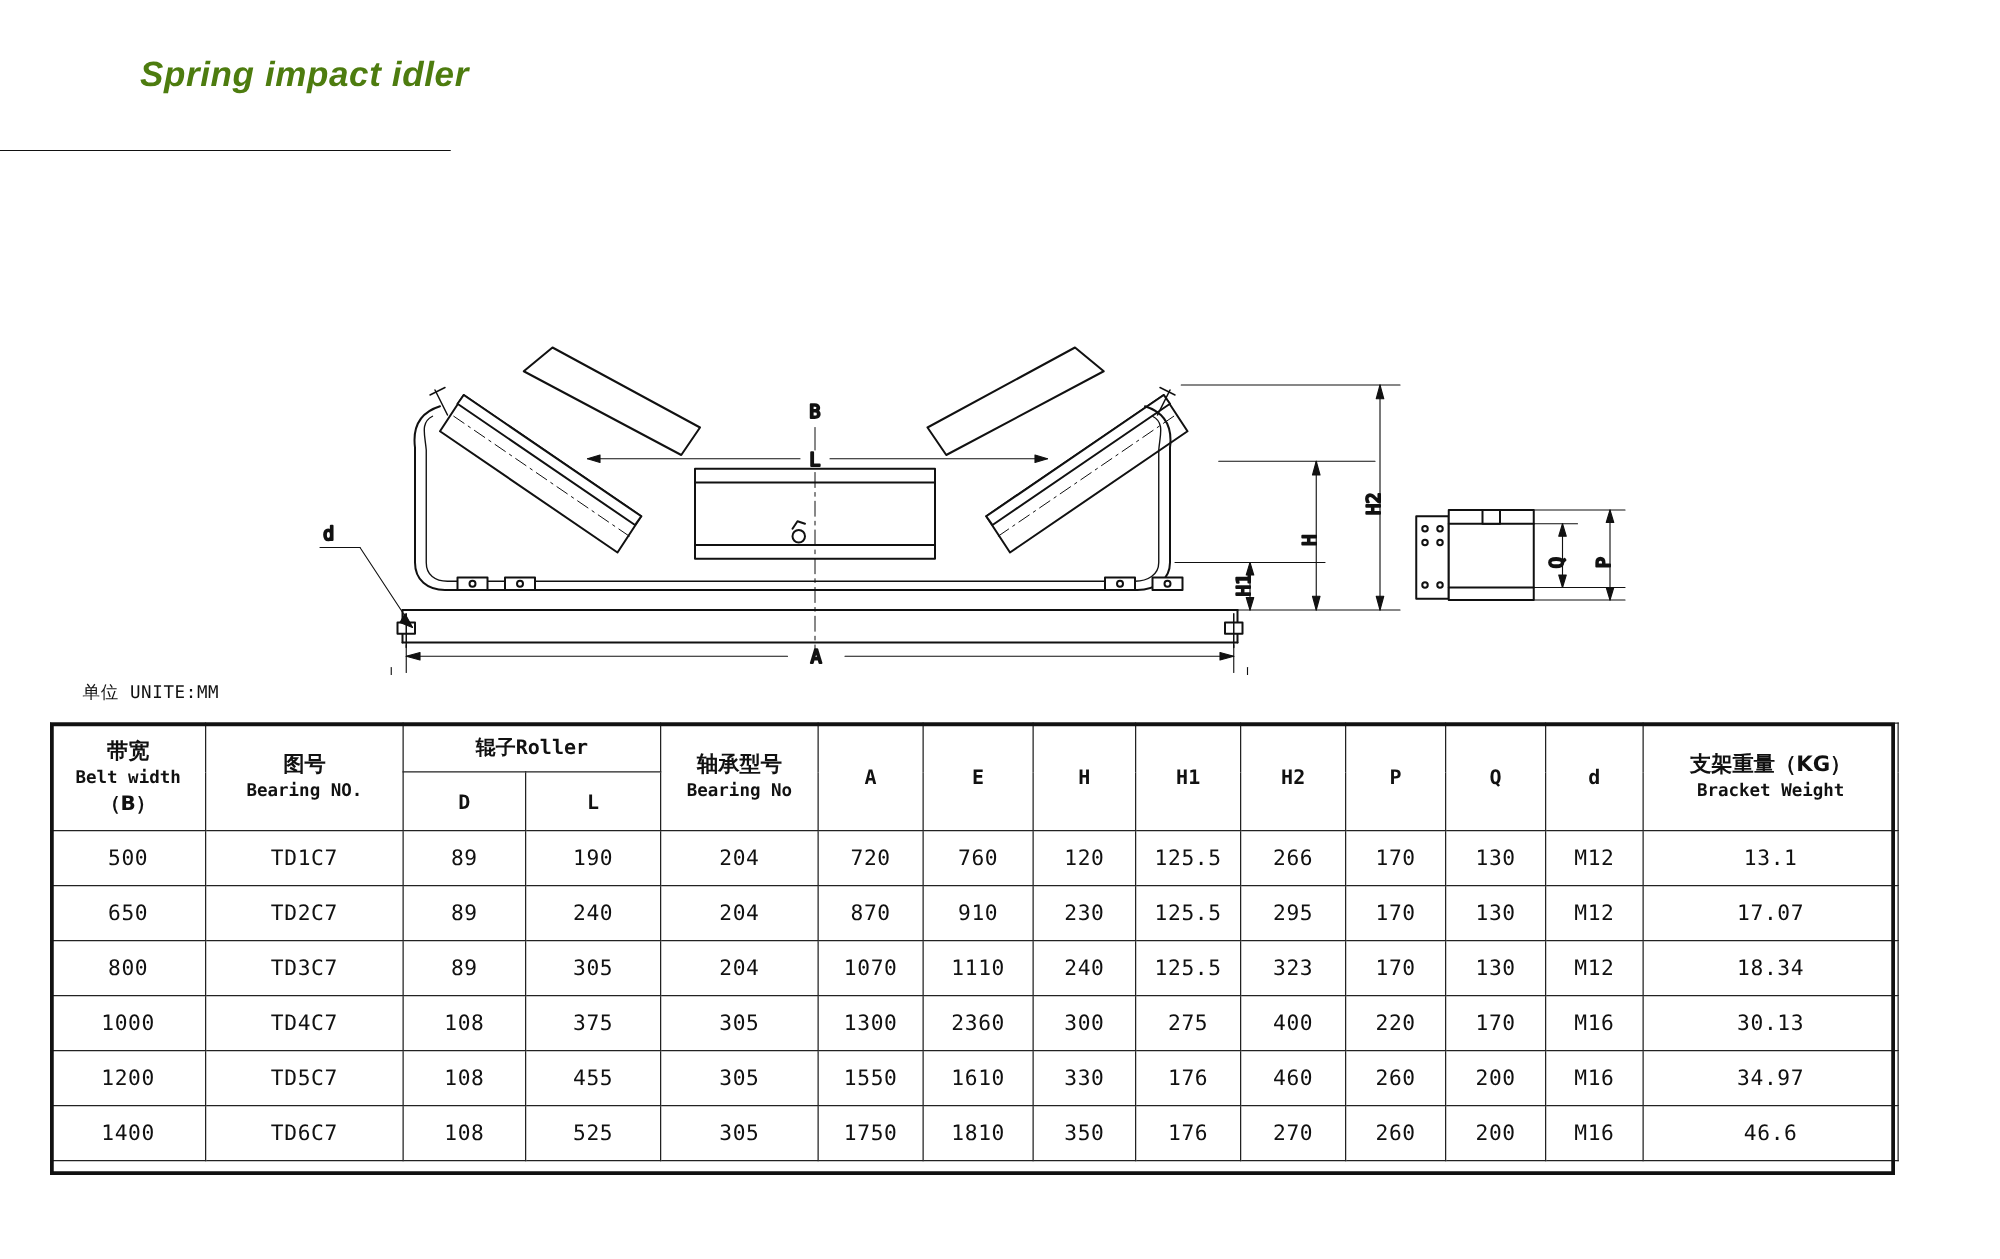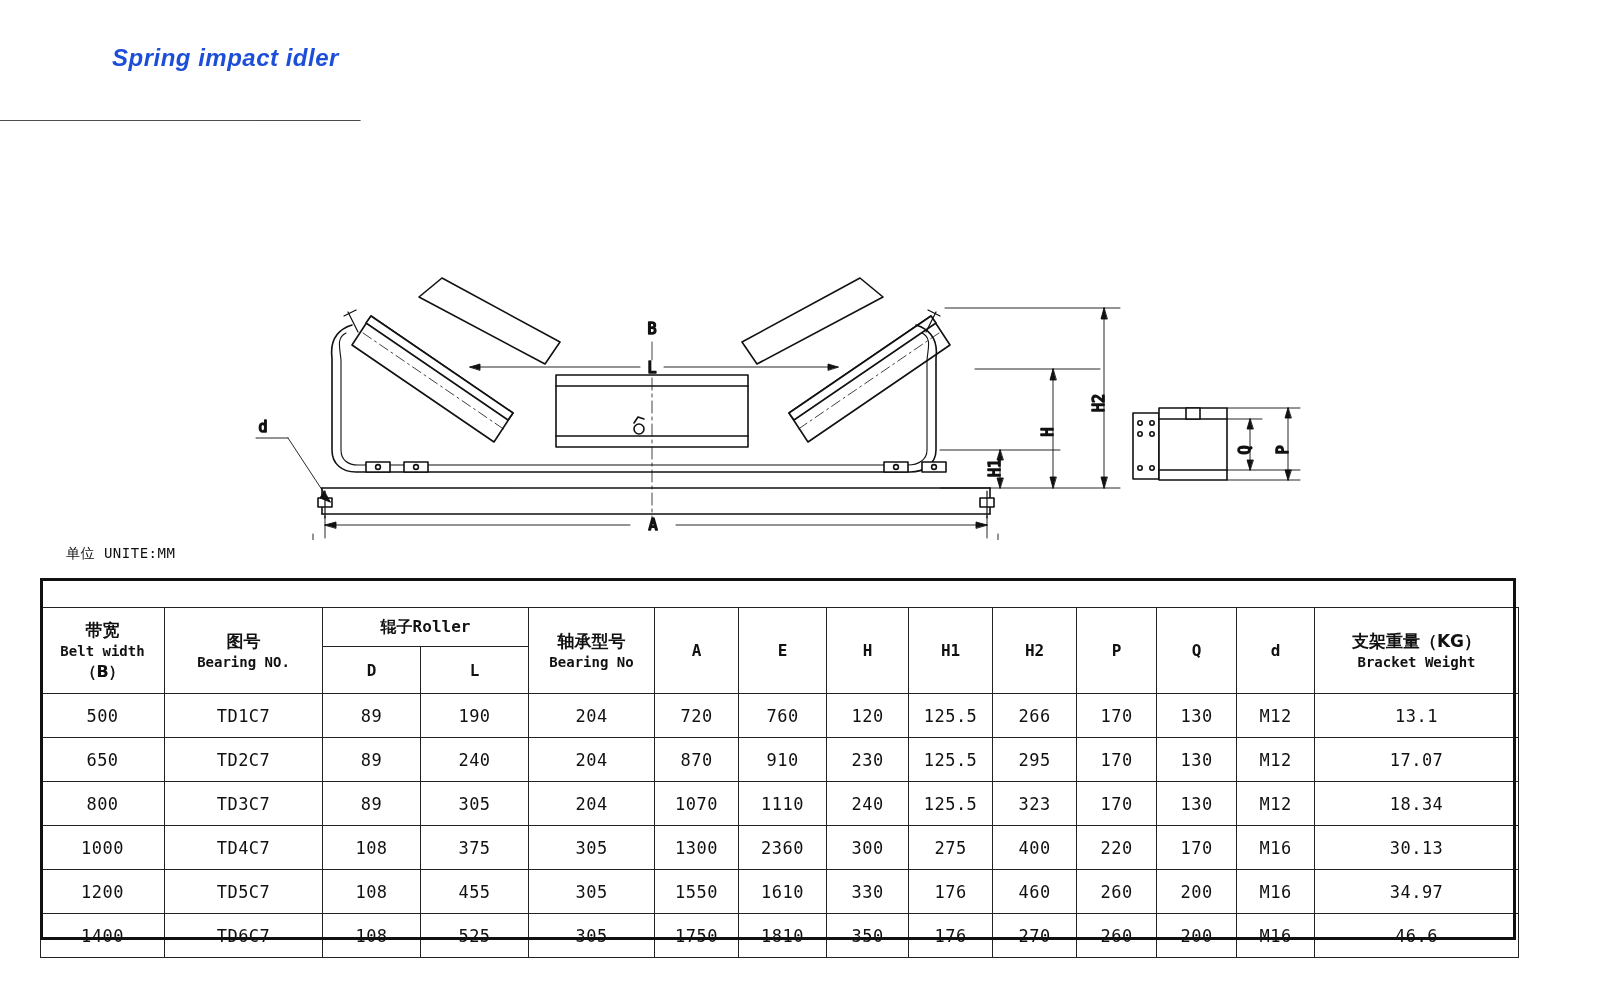--- a/index.html
+++ b/index.html
@@ -38,24 +38,24 @@
   .title-cn {
     font-family: "DejaVu Sans", sans-serif;
     font-size: 27px;
     font-weight: bold;
     color: #1b3fa0;
     letter-spacing: 3px;
     line-height: 1.1;
   }
   .title-en {
     font-family: "Liberation Sans", sans-serif;
-    font-size: 24px;
+    font-size: 28px;
     font-style: italic;
     font-weight: bold;
-    color: #1d4ed8;
+    color: #4d7c0f;
     margin-left: 28px;
     margin-top: 2px;
     letter-spacing: 0.5px;
   }
 
   
   .drawing {
     position: absolute;
     left: 0;
     top: 120px;
@@ -74,21 +74,20 @@
     color: #111;
     letter-spacing: 0.5px;
   }
 
   
   .table-wrap {
     position: absolute;
     left: 40px;
     top: 578px;
     width: 1478px;
-    margin-top: 29px;
   }
   table.spec {
     border-collapse: collapse;
     width: 1478px;
     table-layout: fixed;
   }
   table.spec th, table.spec td {
     border: 1px solid #222;
     text-align: center;
     vertical-align: middle;

